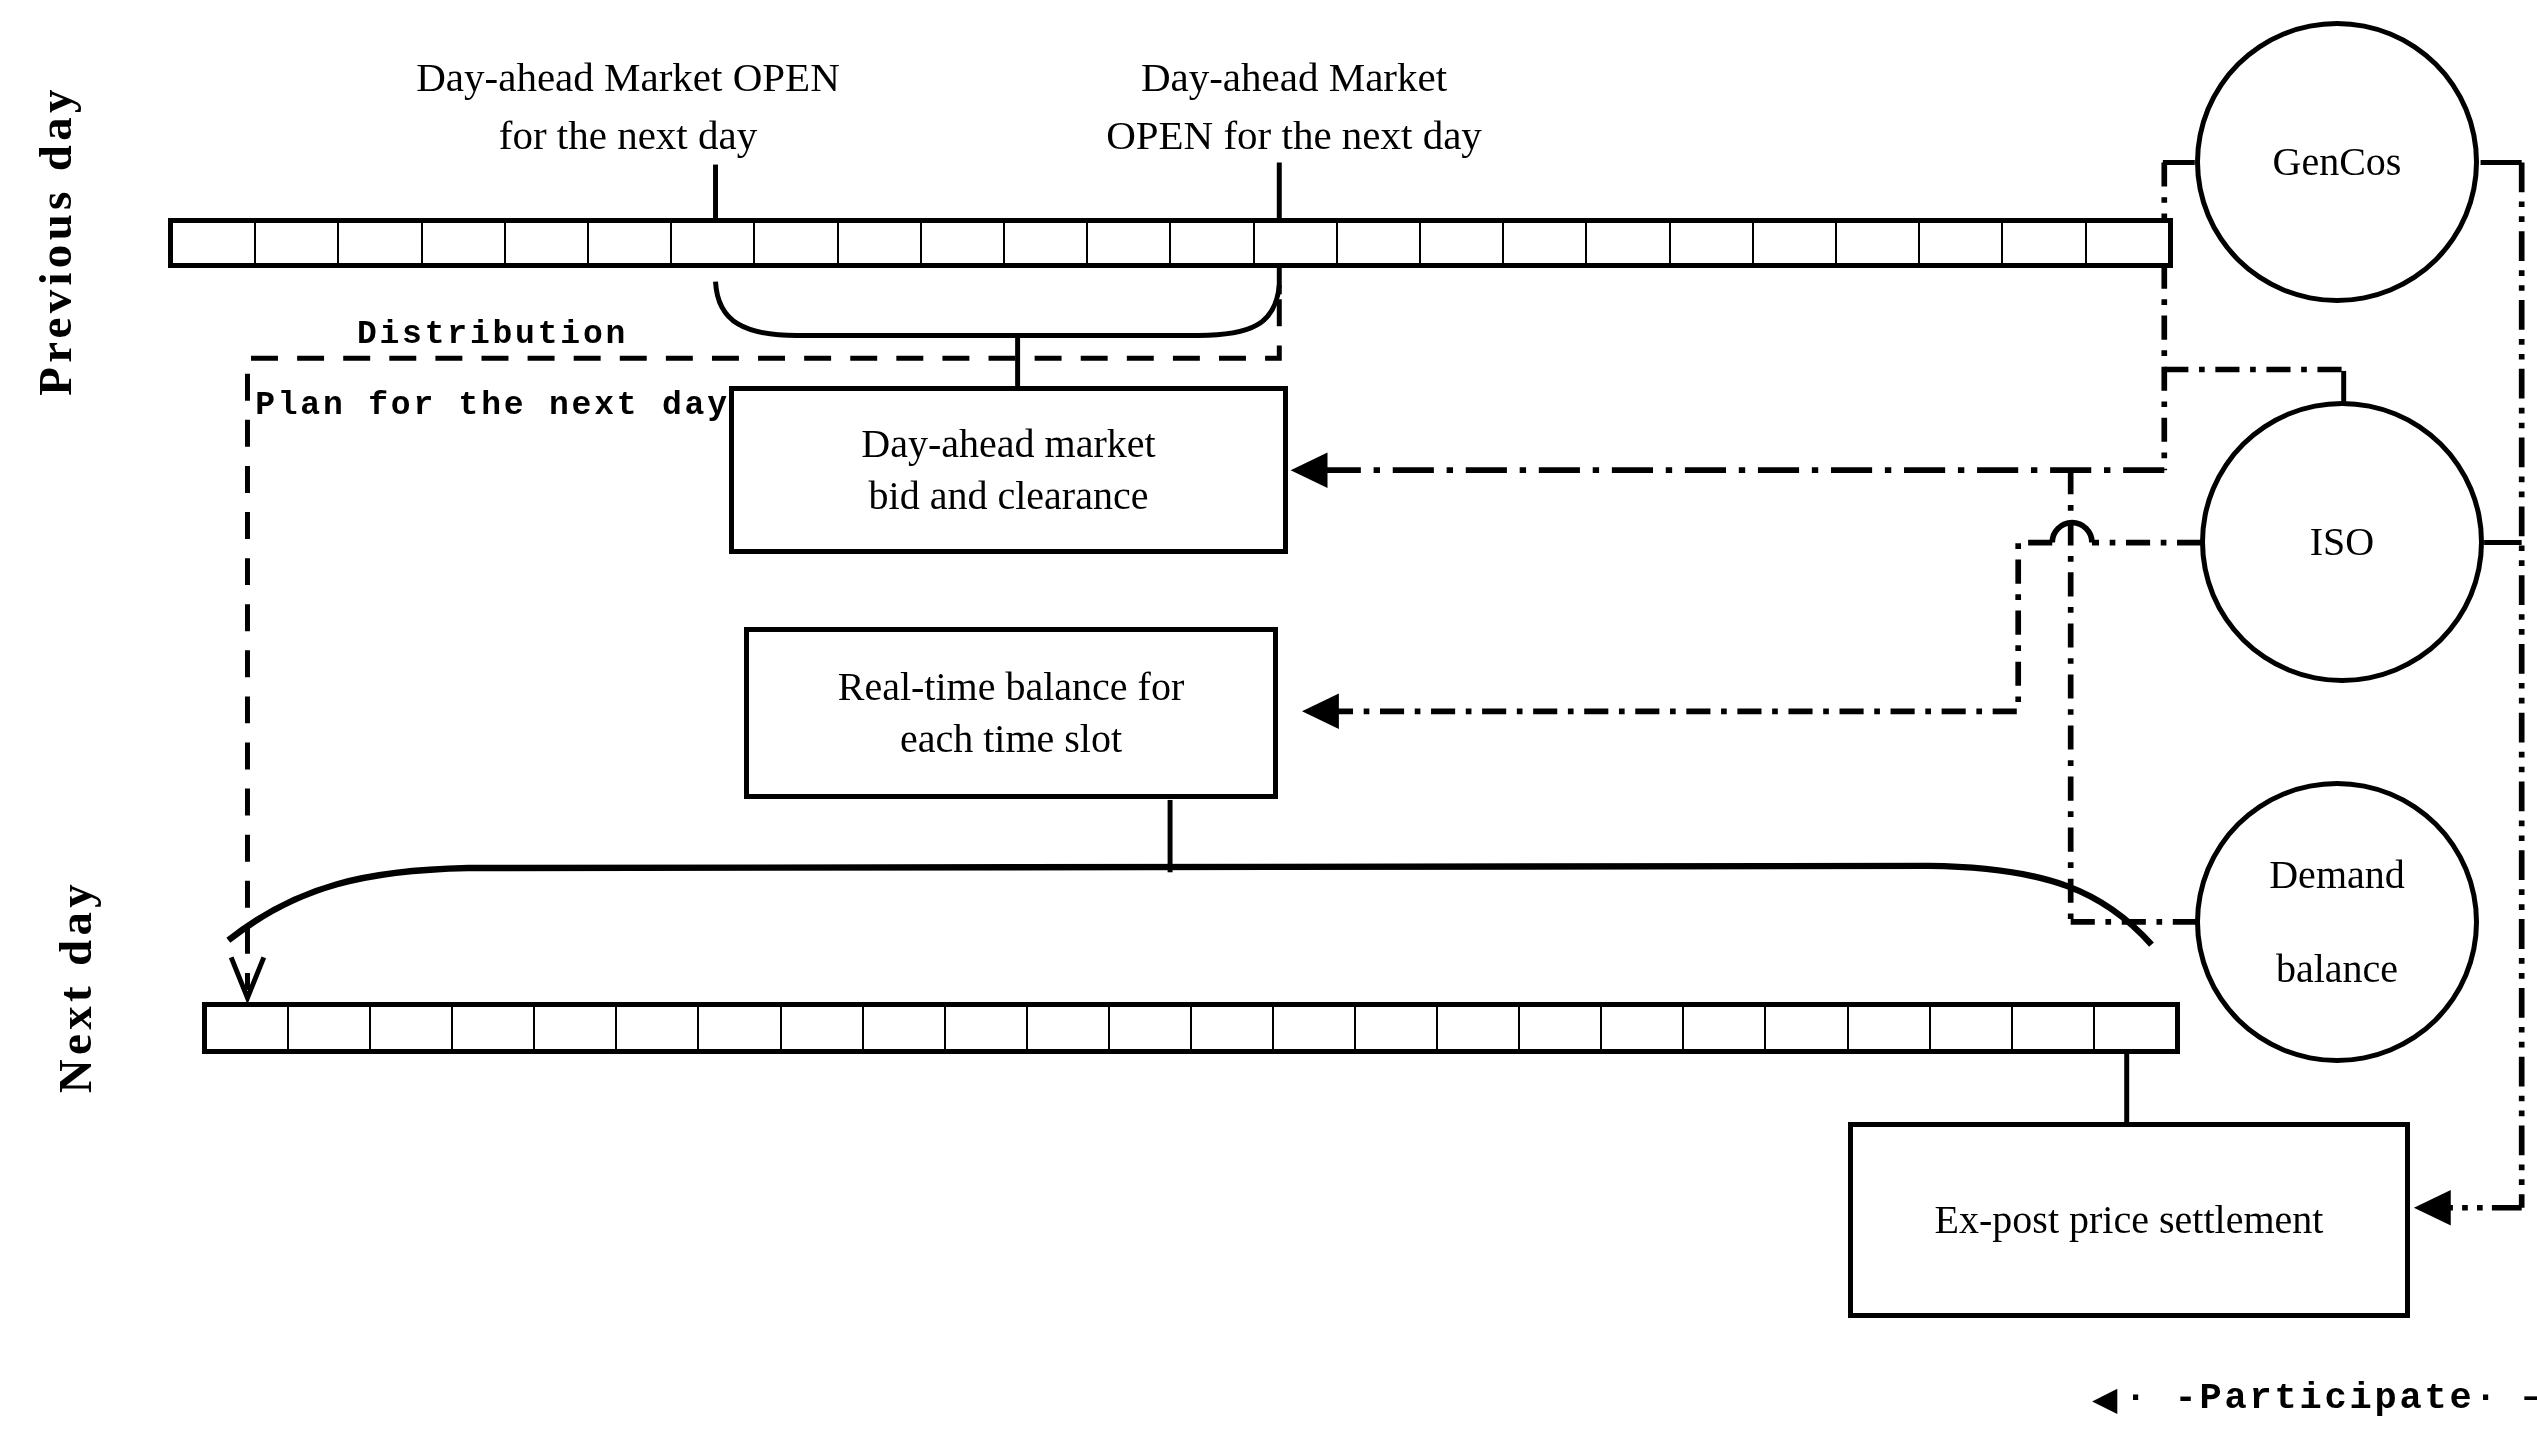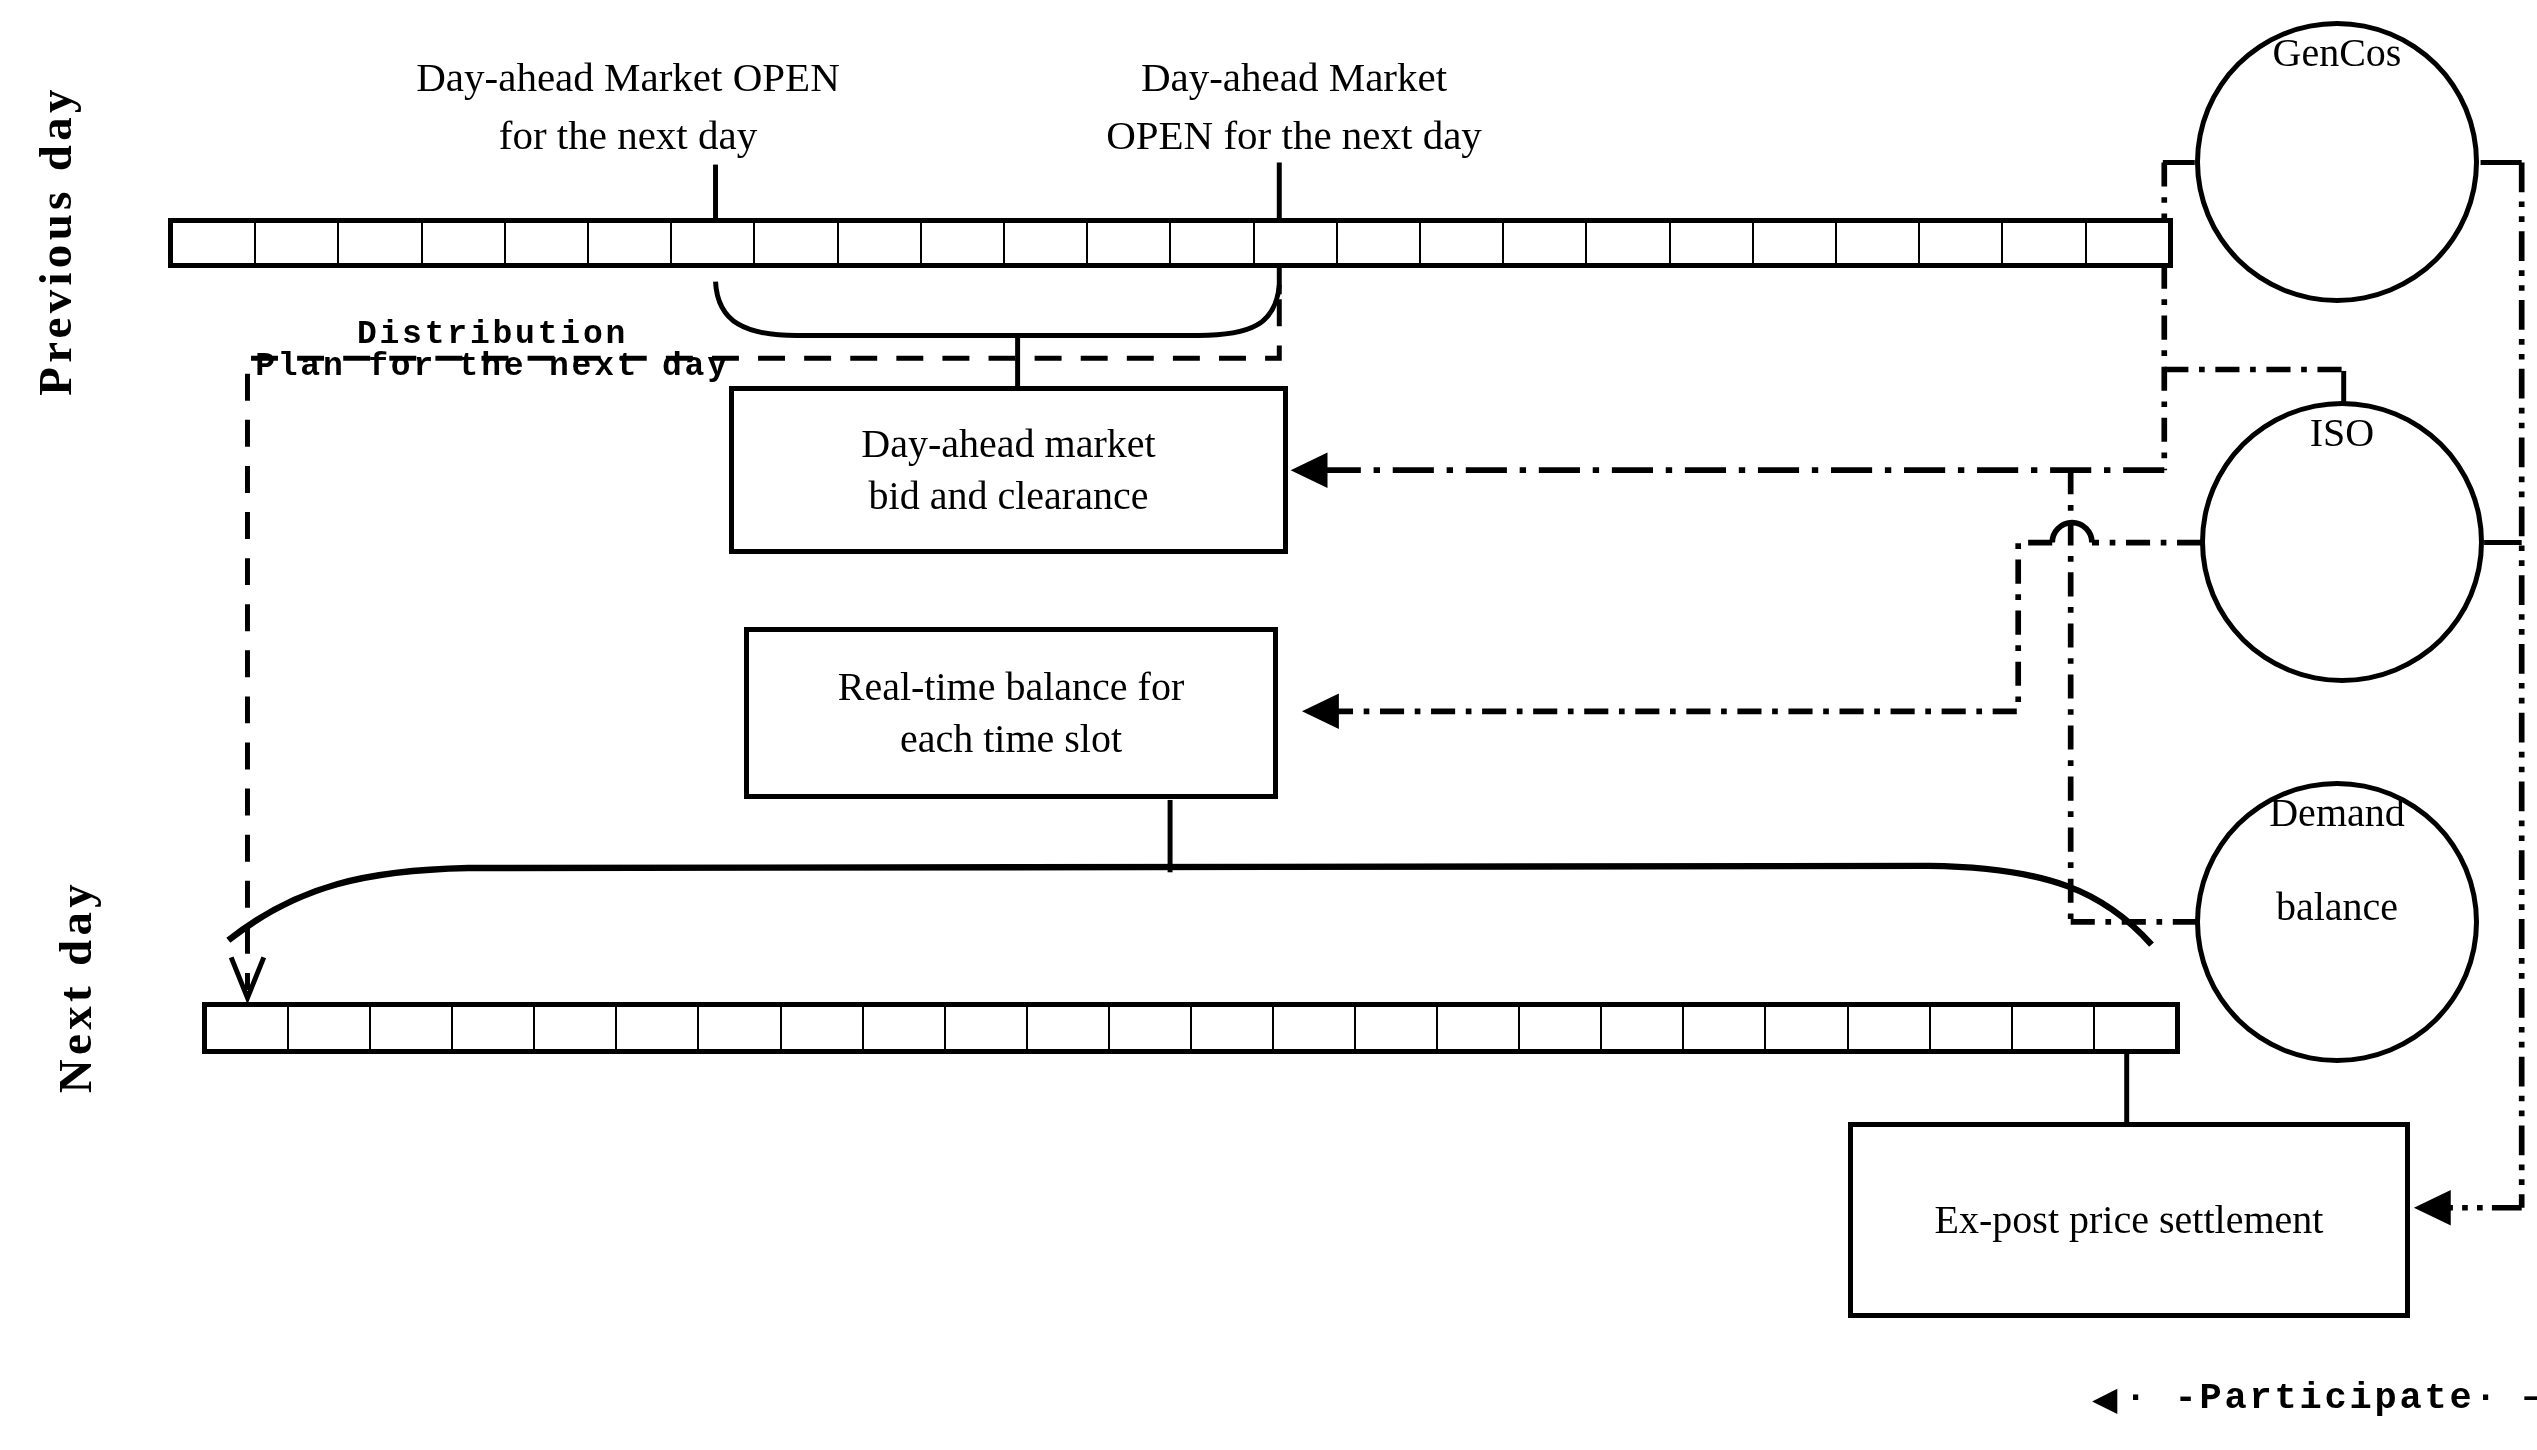--- a/index.html
+++ b/index.html
@@ -70,21 +70,21 @@
 
   
   .entity{
     position:absolute;
     box-sizing:border-box;
     width:284px;height:282px;
     border:5.7px solid #000;
     border-radius:50%;
     background:#fff;
     display:flex;flex-direction:column;
-    align-items:center;
+    align-items:center;justify-content:center;
     text-align:center;
     font-size:40px;line-height:54px;
     white-space:nowrap;
   }
 
   
   .legend{
     position:absolute;
     display:flex;align-items:center;
     font-size:37px;letter-spacing:2.8px;
@@ -191,21 +191,21 @@
   <div class="ann" style="left:316px;top:48px;">
     <div>Day-ahead Market OPEN</div>
     <div>for the next day</div>
   </div>
   <div class="ann" style="left:982px;top:48px;">
     <div>Day-ahead Market</div>
     <div>OPEN for the next day</div>
   </div>
 
   <div class="distr mono" style="left:326px;top:316px;width:333px;text-align:center;">Distribution</div>
-  <div class="distr mono" style="left:255px;top:348px;width:475px;">Plan for the next day</div>
+  <div class="distr mono" style="left:255px;top:387px;width:475px;">Plan for the next day</div>
 
   <div class="pbox" style="left:729px;top:386px;width:559px;height:168px;">
     <div>Day-ahead market</div>
     <div>bid and clearance</div>
   </div>
   <div class="pbox" style="left:744px;top:627px;width:534px;height:172px;">
     <div>Real-time balance for</div>
     <div>each time slot</div>
   </div>
   <div class="pbox" style="left:1848px;top:1122px;width:562px;height:196px;">

